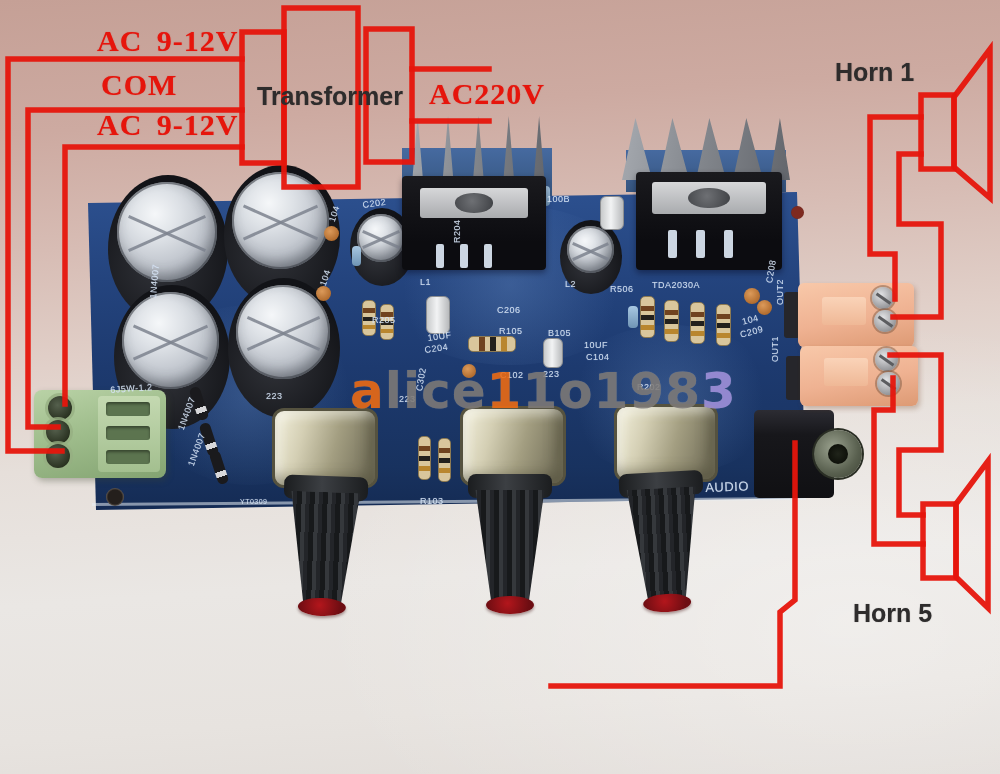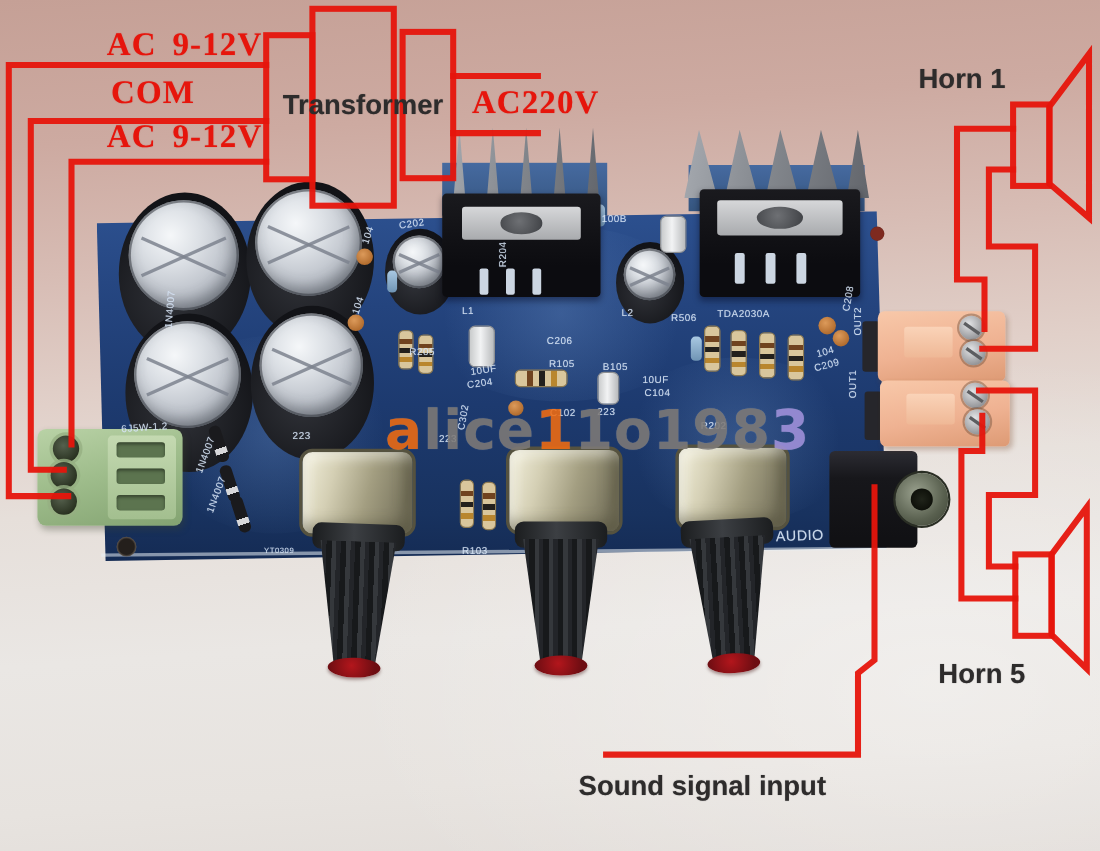--- a/index.html
+++ b/index.html
@@ -260,15 +260,14 @@
     <polyline class="ann" points="795,443 795,600 780,612 780,686 551,686"></polyline>
   </svg>
 
   <div class="label red-label" style="left:97px;top:24px;">AC 9-12V</div>
   <div class="label red-label" style="left:101px;top:68px;">COM</div>
   <div class="label red-label" style="left:97px;top:108px;">AC 9-12V</div>
   <div class="label blk-label" style="left:257px;top:82px;">Transformer</div>
   <div class="label red-label" style="left:429px;top:77px;">AC220V</div>
   <div class="label blk-label" style="left:835px;top:58px;">Horn 1</div>
   <div class="label blk-label" style="left:853px;top:599px;">Horn 5</div>
-  <div class="label blk-label" style="left:526px;top:701px;">Sound signal input</div>
 
 </div>
 
 </body></html>

